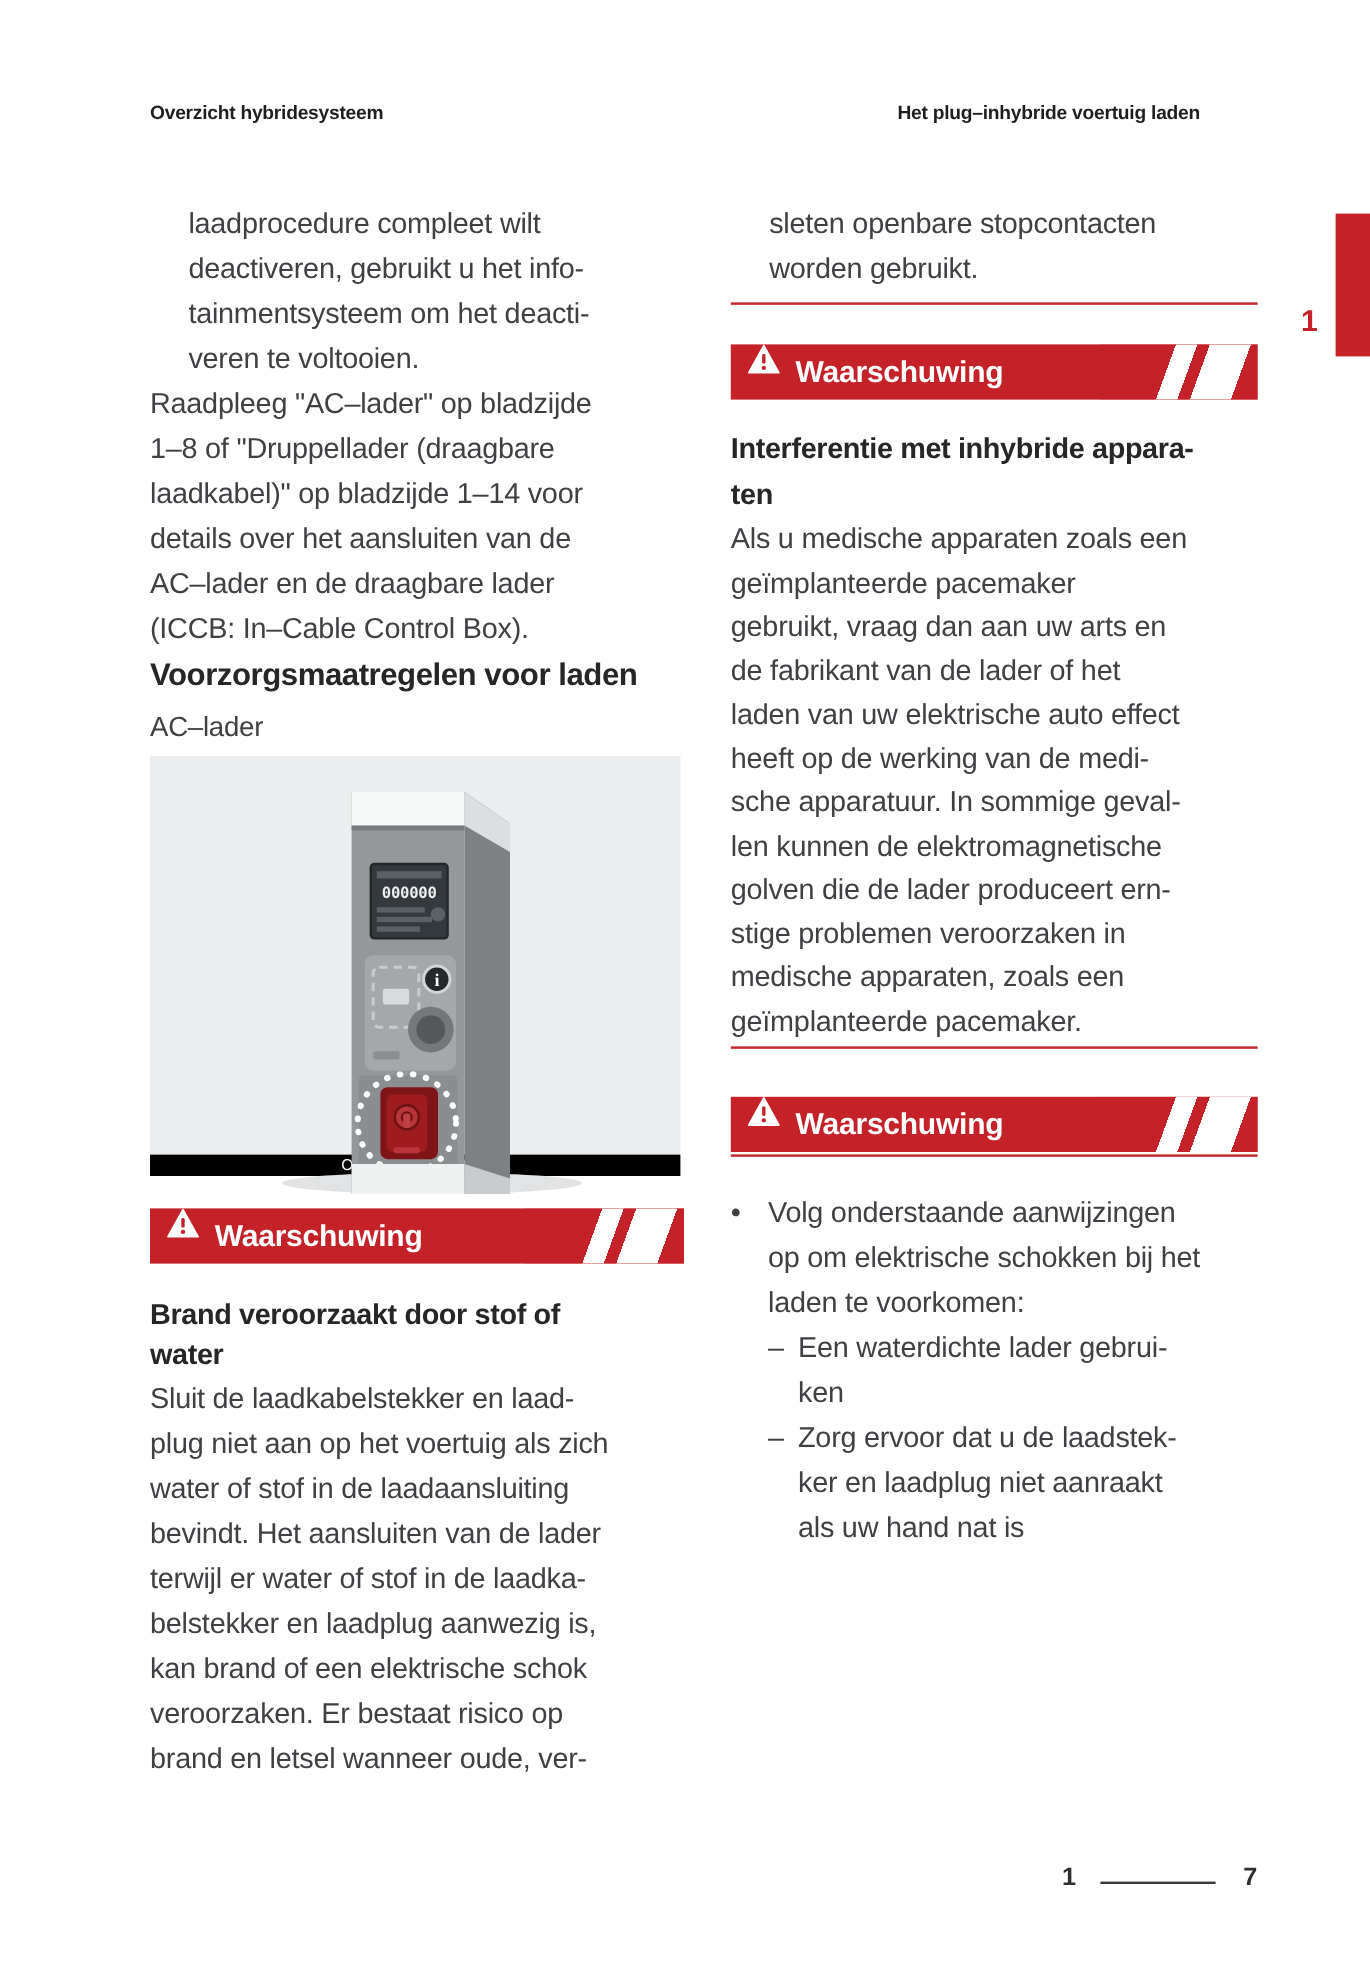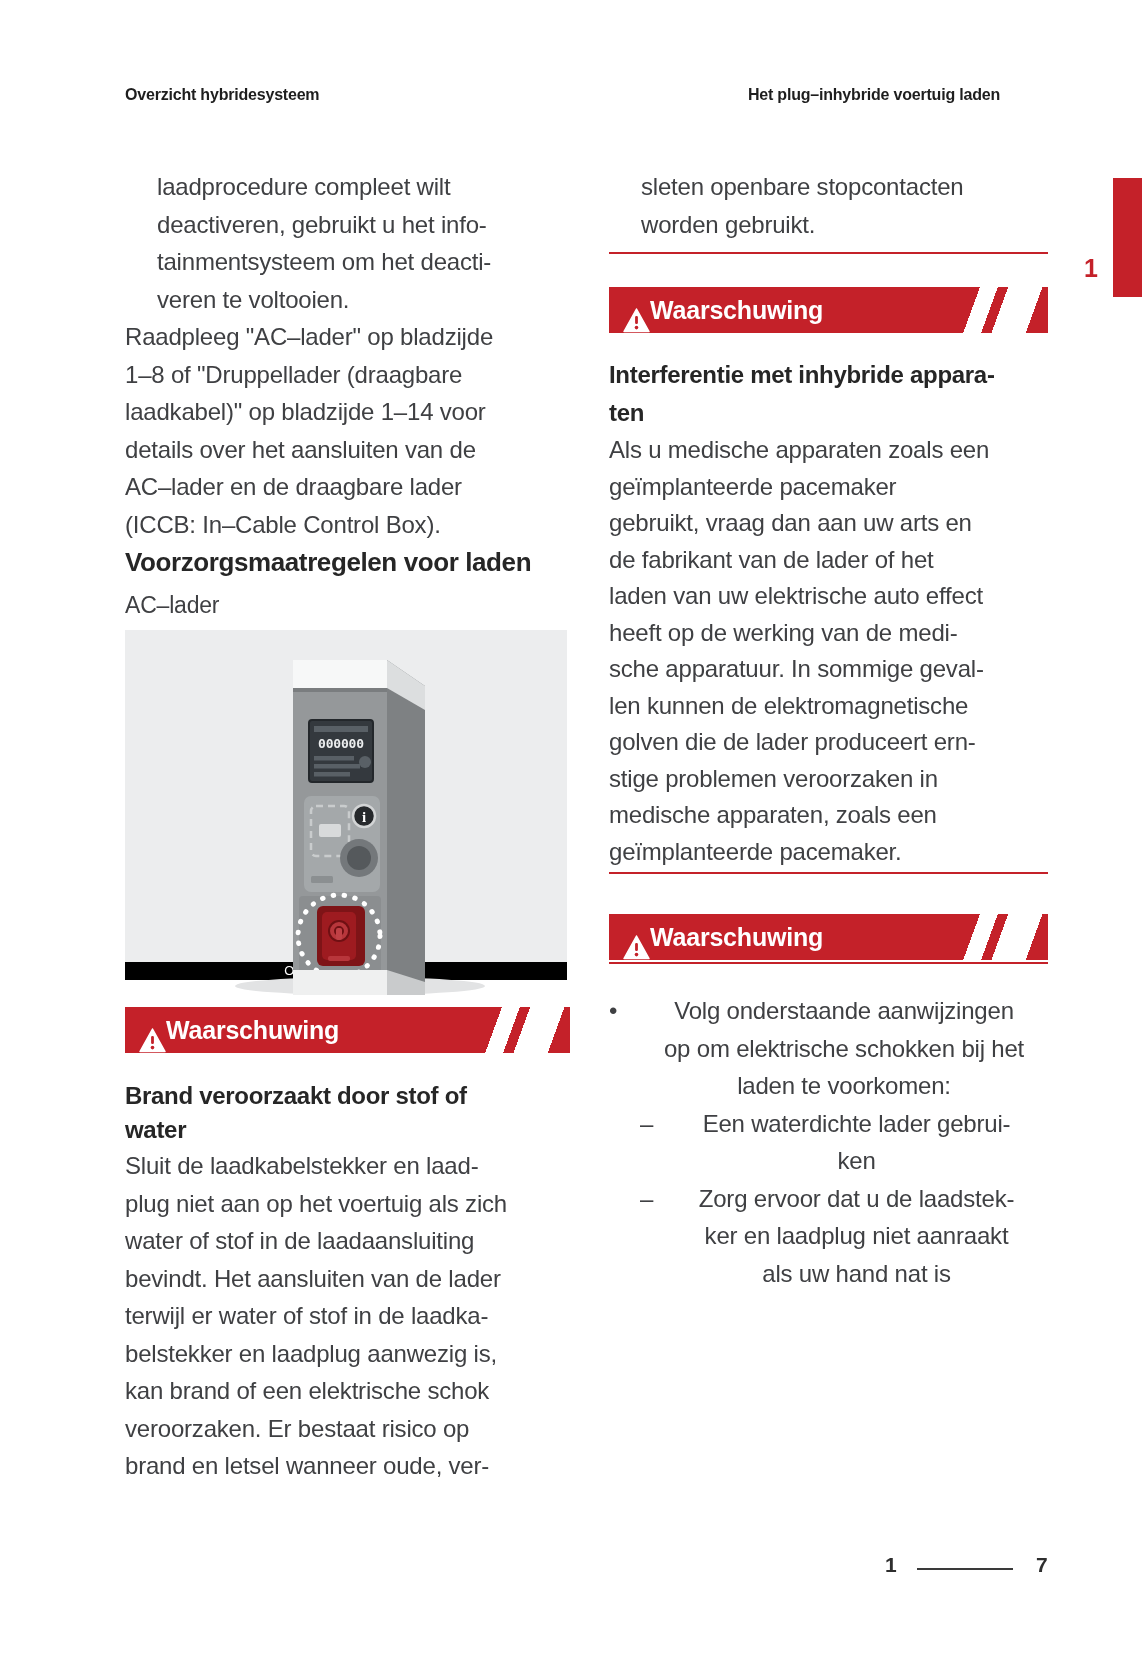--- a/index.html
+++ b/index.html
@@ -29,21 +29,21 @@
   .para{white-space:pre-line;}
   .indent{padding-left:32px;}
   .section-heading{margin-top:4px;font-size:26px;line-height:30px;font-weight:bold;color:var(--heading);letter-spacing:-0.4px;}
   .rule{height:2px;background:var(--red);}
   
   .fig-caption{margin-top:14px;font-size:23px;line-height:28px;text-align:left;}
   .figure{margin-top:11px;width:442px;}
   .fig-img{position:relative;width:442px;height:332px;background:#ecedee;}
   .fig-bar{width:442px;height:18px;background:#000000;color:#fff;font-size:13px;line-height:18px;text-align:center;letter-spacing:0.4px;font-family:"Liberation Sans", sans-serif;}
   
-  .warning-banner{position:relative;height:46px;background:var(--red);display:flex;align-items:flex-end;padding-left:14px;overflow:hidden;}
+  .warning-banner{position:relative;height:46px;background:var(--red);display:flex;align-items:flex-start;padding-left:14px;gap:13px;overflow:hidden;}
   .warning-banner::after{
     content:"";position:absolute;top:0;right:0;width:132px;height:100%;
     background:linear-gradient(110deg,var(--red) 0 43%,#fff 43% 55%,var(--red) 55% 62%,#fff 62% 85%,var(--red) 85% 100%);
   }
   .warning-label{color:#fff;font-size:25px;font-weight:bold;letter-spacing:-0.2px;line-height:46px;}
   .warning-icon{width:27px;height:25px;flex:0 0 auto;}
   .mt27{margin-top:27px;}
   .mt33{margin-top:33px;}
   .mt40{margin-top:40px;}
   .warning-title{font-weight:bold;color:var(--heading);white-space:pre-line;letter-spacing:-0.3px;}
@@ -53,21 +53,21 @@
   .warning-body{white-space:pre-line;}
   .lh-tight{line-height:36.5px;}
   .rule-mt9{margin-top:9px;}
   .rule-mt2{margin-top:2px;}
   
   .bullets{margin-top:28px;}
   .bullet-row{display:flex;}
   .b-marker{flex:0 0 31px;}
   .sub-row{display:flex;margin-left:31px;}
   .s-marker{flex:0 0 25px;}
-  .b-text{flex:1;text-align:center;}
+  .b-text{flex:1;}
   
   .footer-chapter{position:absolute;left:885px;top:1553px;font-size:21px;font-weight:bold;color:#2e2e2e;}
   .footer-line{position:absolute;left:917px;top:1568px;width:96px;height:2px;background:#3a3a3a;}
   .footer-page{position:absolute;left:1036px;top:1553px;font-size:21px;font-weight:bold;color:#2e2e2e;}
 </style>
 </head>
 <body>
 
 <div class="page">
 

